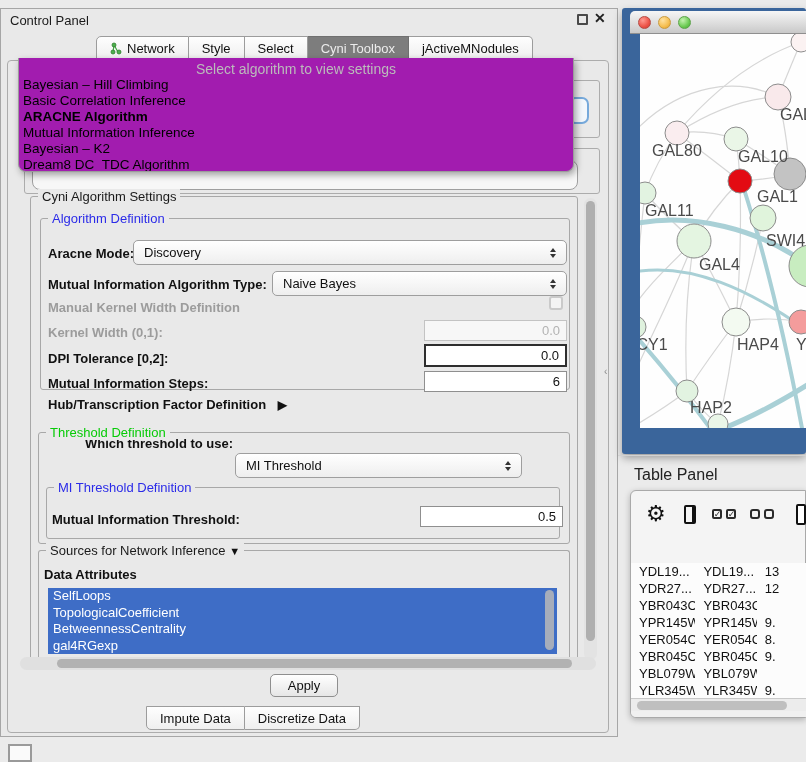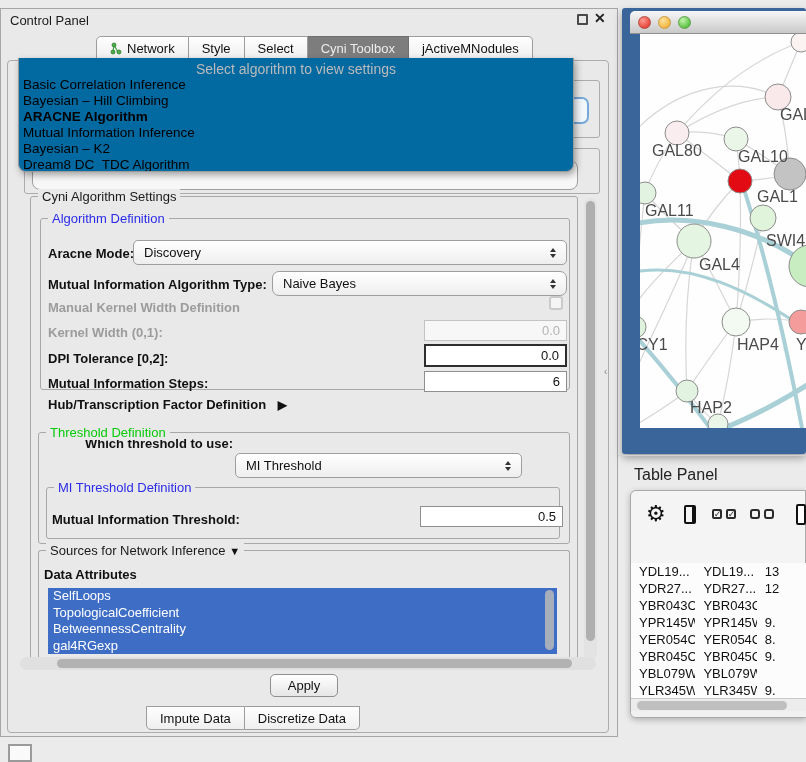--- a/index.html
+++ b/index.html
@@ -36,21 +36,21 @@
 
   
   .frag-group-top { left:24px; top:80px; width:576px; height:58px; border:1px solid #ACACAC; border-radius:3px; }
   .frag-combo-arrow { left:571px; top:97px; width:18px; height:27px; border:2px solid #76A9DB;
                       border-radius:4px 7px 7px 4px; background:#F2F7FC; }
   .frag-group-bottom { left:24px; top:148px; width:576px; height:46px; border:1px solid #ACACAC; border-radius:3px; }
   .frag-combo2 { left:32px; top:160px; width:546px; height:30px; border:1px solid #9F9F9F;
                  border-radius:8px; background:#F7F7F7; }
 
   
-  .dropdown { left:18px; top:58px; width:556px; height:114px; background:#0369a1;
+  .dropdown { left:18px; top:58px; width:556px; height:114px; background:#a21caf;
               border:1px solid #9B9B9B; border-top:none; border-radius:0 0 8px 8px;
               box-shadow:2px 3px 7px rgba(0,0,0,0.35); z-index:20; overflow:hidden; }
   .dd-placeholder { text-align:center; color:#BBBBBB; font-size:14px; padding-top:3px; height:19px; }
   .dd-opt { font-size:13.5px; color:#000; padding-left:4px; height:16px; line-height:16px; white-space:nowrap; }
   .dd-opt.selected { font-weight:bold; }
 
   
   .groupbox { border:1px solid #A8A8A8; border-radius:3px; }
   .grouplabel { font-size:13px; background:#E9E9E9; padding:0 4px; white-space:nowrap; z-index:2; }
   .lbl-black { color:#1a1a1a; }
@@ -173,22 +173,22 @@
 <div class="abs tab-panel"></div>
 
 <div class="abs frag-group-top"></div>
 <div class="abs frag-combo-arrow"></div>
 <div class="abs frag-group-bottom"></div>
 <div class="abs frag-combo2"></div>
 
 <div class="abs dropdown">
   <div class="dd-placeholder">Select algorithm to view settings</div>
   <div id="dd-options">
+      <div class="dd-opt">Bayesian – Hill Climbing</div>
       <div class="dd-opt">Basic Correlation Inference</div>
-      <div class="dd-opt">Bayesian – Hill Climbing</div>
       <div class="dd-opt selected">ARACNE Algorithm</div>
       <div class="dd-opt">Mutual Information Inference</div>
       <div class="dd-opt">Bayesian – K2</div>
       <div class="dd-opt">Dream8 DC_TDC Algorithm</div>
     </div>
 </div>
 
 <div class="abs groupbox" style="left:30px; top:196px; width:548px; height:466px;"></div>
 <div class="abs grouplabel lbl-black" style="left:38px; top:189px;">Cyni Algorithm Settings</div>
 
@@ -202,21 +202,21 @@
 <div class="abs blabel" style="left:48px; top:246px;">Aracne Mode:</div>
 <div class="abs combo" style="left:133px; top:240px; width:434px;">
   <span class="txt">Discovery</span>
   <span class="stepper">
       <span class="tri-up"></span>
       <span class="tri-down"></span>
     </span>
 </div>
 
 <div class="abs blabel" style="left:48px; top:277px;">Mutual Information Algorithm Type:</div>
-<div class="abs combo" style="left:272px; top:271px; width:295px;border-radius:7px;">
+<div class="abs combo" style="left:272px; top:271px; width:295px;">
   <span class="txt">Naive Bayes</span>
   <span class="stepper">
       <span class="tri-up"></span>
       <span class="tri-down"></span>
     </span>
 </div>
 
 <div class="abs glabel" style="left:48px; top:300px;text-align:center;">Manual Kernel Width Definition</div>
 <div class="abs checkbox" style="left:549px; top:296px;"></div>
 

